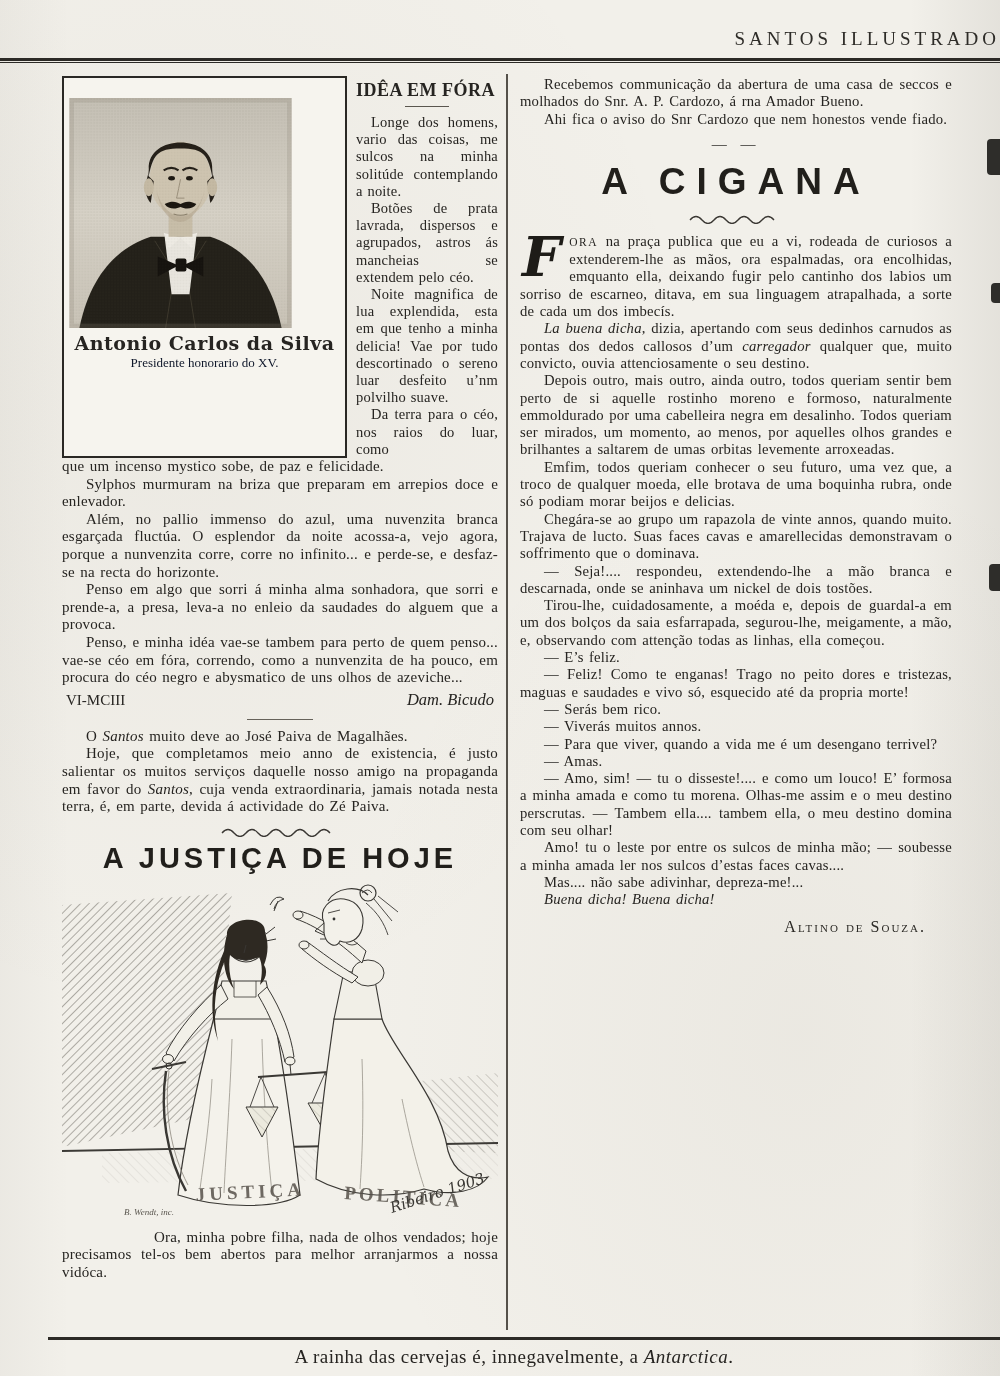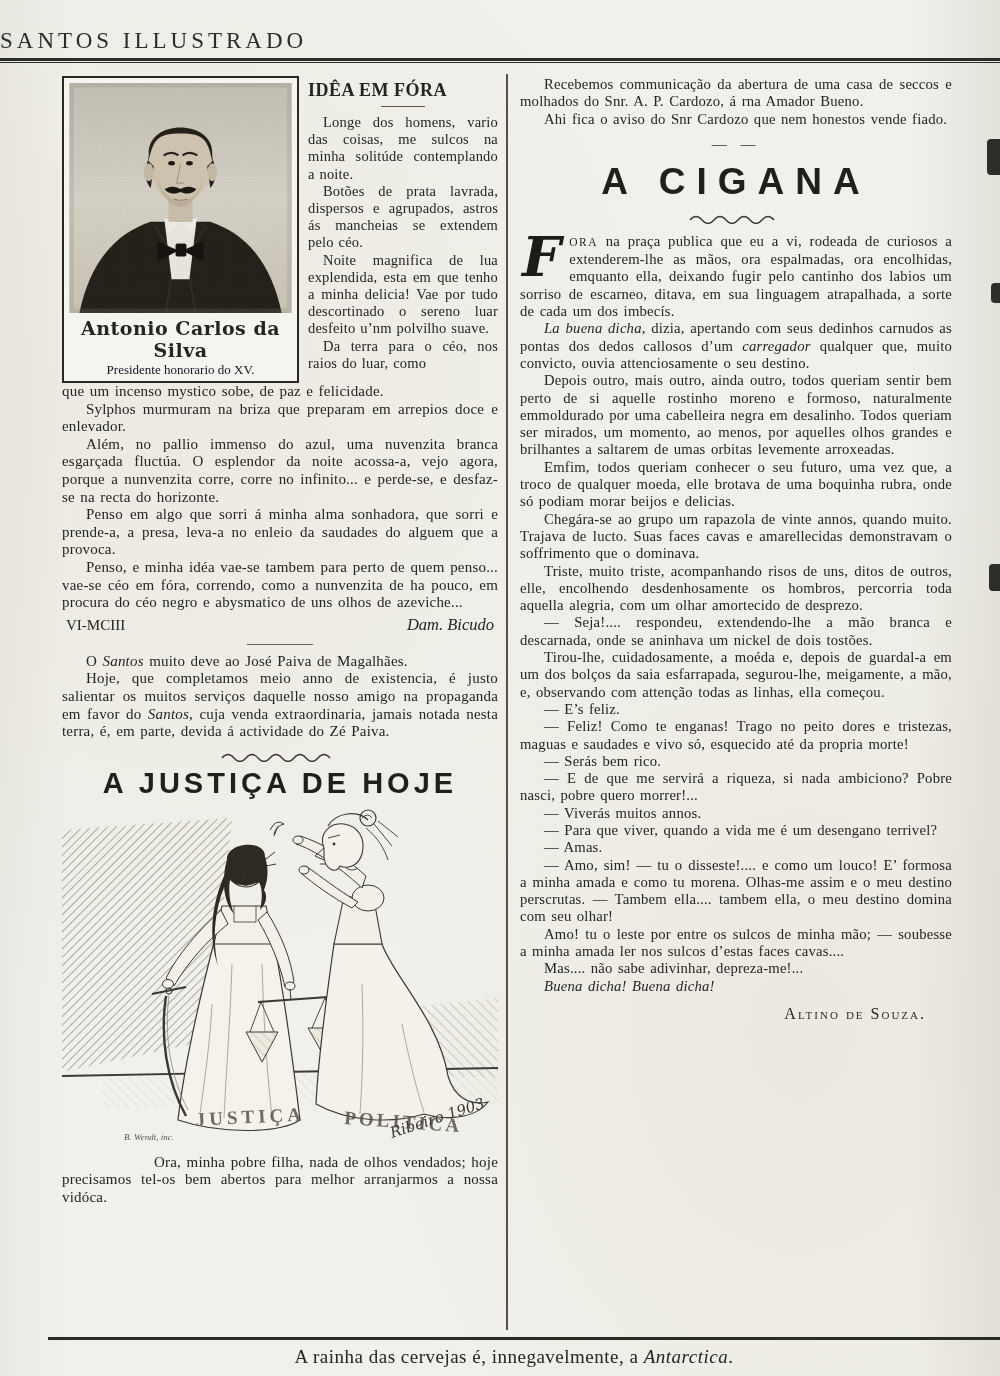--- a/index.html
+++ b/index.html
@@ -2,37 +2,37 @@
 <html><head>
 <meta charset="utf-8">
 <style>
   html,body{margin:0;padding:0;background:#888;}
   .page{position:relative;width:1000px;height:1376px;margin:0 auto;overflow:hidden;
     background:#f2f0ea;color:#262421;font-family:"Liberation Serif",serif;
     background-image:
       linear-gradient(90deg, rgba(60,55,45,.04), rgba(0,0,0,0) 7%, rgba(0,0,0,0) 91%, rgba(60,55,45,.08)),
       radial-gradient(ellipse at 18% 30%, rgba(120,110,90,.05), rgba(0,0,0,0) 45%),
       radial-gradient(ellipse at 80% 75%, rgba(120,110,90,.06), rgba(0,0,0,0) 40%);}
-  .masthead{position:absolute;top:28px;left:0;width:100%;text-align:left;
-    font-size:23px;letter-spacing:4px;color:#2e2c28;}
+  .masthead{position:absolute;top:28px;left:0;width:100%;text-align:right;
+    font-size:19px;letter-spacing:4px;color:#2e2c28;}
   .mast-rule{position:absolute;top:58px;left:0;width:100%;height:5px;
     border-top:3px solid #2c2a26;border-bottom:1px solid #2c2a26;box-sizing:border-box;}
   .col-divider{position:absolute;left:506px;top:74px;width:1.5px;height:1256px;background:#55514a;}
   .col{position:absolute;top:76px;width:436px;}
   .left-col{left:62px;}
   .right-col{left:520px;width:432px;}
   p{margin:0;text-align:justify;text-indent:24px;font-size:15px;line-height:17.6px;
     word-spacing:1.5px;letter-spacing:.2px;}
   .right-col p{font-size:14.7px;line-height:17.3px;}
   em{font-style:italic;}
   .wavy{text-decoration-style:wavy;text-decoration-color:#4a463f;text-underline-offset:3px;}
   
   .photo-row{display:flex;gap:9px;}
-  .photo-frame{width:237px;box-sizing:border-box;border:2px solid #2a2824;background:#f6f4ee;
-    padding:5px 5px 3px;flex:0 0 auto;}
+  .photo-frame{width:285px;box-sizing:border-box;border:2px solid #2a2824;background:#f6f4ee;
+    padding:20px 5px 3px;flex:0 0 auto;}
   .photo-frame svg{display:block;width:223px;height:230px;}
   .pcap-name{font-family:"DejaVu Serif",serif;font-weight:bold;font-size:19px;text-align:center;
     margin-top:4px;letter-spacing:.5px;}
   .pcap-title{font-size:13px;text-align:center;color:#0f172a;margin-top:1px;}
   .idea-col{flex:1;min-width:0;}
   .idea-headline{font-weight:bold;font-size:18px;letter-spacing:.5px;text-align:left;margin:4px 0 0;}
   .small-rule{width:44px;height:1px;background:#5a564f;margin:5px auto 7px;}
   .idea-col p{font-size:14.5px;line-height:17.2px;text-indent:15px;word-spacing:1px;}
   .noindent{text-indent:0;}
   .sig-row{display:flex;justify-content:space-between;align-items:baseline;margin-top:3px;padding:0 4px;}
@@ -255,27 +255,25 @@
         <path d="M2,6 q6,-7 12,0 t12,0 t12,0 t12,0 t12,0 t12,0 t12,0" fill="none" stroke="#3b3834" stroke-width="1.3"></path>
       </svg>
     </div>
 
     <p class="lead noindent"><span class="dropcap">F</span><span class="sc">ORA</span><span> na praça publica que eu a vi, rodeada de curiosos a extenderem-lhe as mãos, ora espalmadas, ora encolhidas, emquanto ella, deixando fugir pelo cantinho dos labios um sorriso de escarneo, ditava, em sua linguagem atrapalhada, a sorte de cada um dos imbecís.</span></p>
 
     <p><em>La buena dicha</em><span>, dizia, apertando com seus dedinhos carnudos as pontas dos dedos callosos d’um </span><em>carregador</em><span> qualquer que, muito convicto, ouvia attenciosamente o seu destino.</span></p>
     <p><span>Depois outro, mais outro, ainda outro, todos queriam sentir bem perto de si aquelle rostinho moreno e formoso, naturalmente emmoldurado por uma cabelleira negra em desalinho. Todos queriam ser mirados, um momento, ao menos, por aquelles olhos grandes e brilhantes a saltarem de umas orbitas levemente arroxeadas.</span></p>
     <p><span>Emfim, todos queriam conhecer o seu futuro, uma vez que, a troco de qualquer moeda, elle brotava de uma boquinha rubra, onde só podiam morar beijos e delicias.</span></p>
     <p><span>Chegára-se ao grupo um rapazola de vinte annos, quando muito. Trajava de lucto. Suas faces cavas e amarellecidas demonstravam o soffrimento que o dominava.</span></p>
-    <p><span>Triste, muito triste, acompanhando risos de uns, ditos de outros, elle, encolhendo desdenhosamente os hombros, percorria toda aquella alegria, com um olhar amortecido de desprezo.</span></p>
     <p><span>— Seja!.... respondeu, extendendo-lhe a mão branca e descarnada, onde se aninhava um nickel de dois tostões.</span></p>
     <p><span>Tirou-lhe, cuidadosamente, a moéda e, depois de guardal-a em um dos bolços da saia esfarrapada, segurou-lhe, meigamente, a mão, e, observando com attenção todas as linhas, ella começou.</span></p>
     <p><span>— E’s feliz.</span></p>
     <p><span>— Feliz! Como te enganas! Trago no peito dores e tristezas, maguas e saudades e vivo só, esquecido até da propria morte!</span></p>
     <p><span>— Serás bem rico.</span></p>
-    <p><span>— E de que me servirá a riqueza, si nada ambiciono? Pobre nasci, pobre quero morrer!...</span></p>
     <p><span>— Viverás muitos annos.</span></p>
     <p><span>— Para que viver, quando a vida me é um desengano terrivel?</span></p>
     <p><span>— Amas.</span></p>
     <p><span>— Amo, sim! — tu o disseste!.... e como um louco! E’ formosa a minha amada e como tu morena. Olhas-me assim e o meu destino perscrutas. — Tambem ella.... tambem ella, o meu destino domina com seu olhar!</span></p>
     <p><span>Amo! tu o leste por entre os sulcos de minha mão; — soubesse a minha amada ler nos sulcos d’estas faces cavas....</span></p>
     <p><span>Mas.... não sabe adivinhar, depreza-me!...</span></p>
     <p><em>Buena dicha! Buena dicha!</em></p>
 
     <div class="story-sig">Altino de Souza.</div>
   </div>

